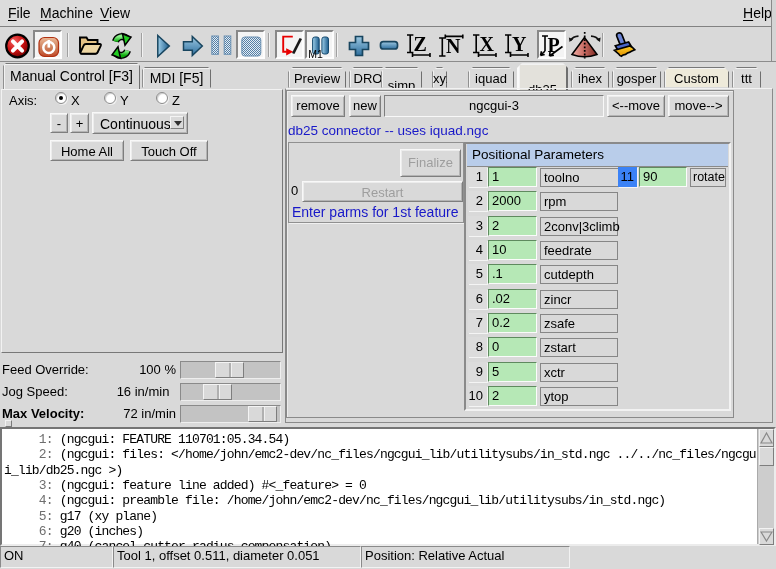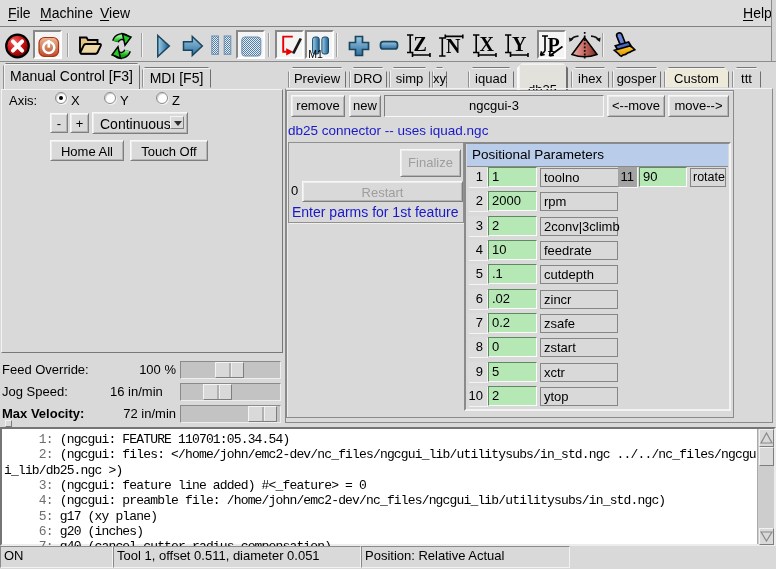--- a/index.html
+++ b/index.html
@@ -228,37 +228,37 @@
 
   <div class="btn" style="left:50px;top:78px;width:74px;height:21px;padding-top:3px;">Home All</div>
   <div class="btn" style="left:130px;top:78px;width:78px;height:21px;padding-top:3px;">Touch Off</div>
 
   <div class="slab" style="left:2px;top:300px;">Feed Override:</div>
   <div class="slab" style="left:176px;top:300px;width:0;"></div>
   <div class="slab" style="left:130px;top:300px;width:46px;text-align:right;">100 %</div>
   <div class="strough" style="left:180px;top:299px;width:101px;height:18px;"></div>
   <div class="sthumb" style="left:215px;top:300px;width:29px;height:16px;"></div>
   <div class="slab" style="left:2px;top:322px;">Jog Speed:</div>
-  <div class="slab" style="left:110px;top:322px;width:66px;text-align:left;">16 in/min</div>
+  <div class="slab" style="left:110px;top:322px;width:66px;text-align:center;">16 in/min</div>
   <div class="strough" style="left:180px;top:321px;width:101px;height:18px;"></div>
   <div class="sthumb" style="left:203px;top:322px;width:29px;height:16px;"></div>
   <div class="slab" style="left:2px;top:344px;font-weight:bold;">Max Velocity:</div>
   <div class="slab" style="left:110px;top:344px;width:66px;text-align:right;">72 in/min</div>
   <div class="strough" style="left:180px;top:343px;width:101px;height:18px;"></div>
   <div class="sthumb" style="left:248px;top:344px;width:29px;height:16px;"></div>
 </div>
 
 <div class="abs" style="left:5px;top:420px;width:7px;height:7px;background:#d9d9d9;
   border:1px solid;border-color:#f2f2f2 #7a7a7a #7a7a7a #f2f2f2;"></div>
 
 <div class="abs" style="left:285px;top:62px;width:491px;height:365px;">
   <div id="rtabs">
         <div class="tab" style="left:3px;top:5px;width:58px;height:21px;padding-top:3px;background:#d9d9d9">Preview</div>
         <div class="tab" style="left:64px;top:5px;width:38px;height:21px;padding-top:3px;background:#d9d9d9">DRO</div>
-        <div class="tab" style="left:104px;top:5px;width:41px;height:21px;padding-top:3px;background:#d9d9d9">simp</div>
+        <div class="tab" style="left:96px;top:5px;width:41px;height:21px;padding-top:10px;background:#d9d9d9">simp</div>
         <div class="tab" style="left:147px;top:5px;width:15px;height:21px;padding-top:3px;background:#d9d9d9">xyz</div>
         <div class="tab" style="left:183px;top:5px;width:46px;height:21px;padding-top:3px;background:#d9d9d9">iquad</div>
         <div class="tab" style="left:232px;top:1px;width:51px;height:27px;padding-top:18px;background:#e3e1db;border-bottom:none;border-left:2px solid #fafafa;border-top:1px solid #ececec;border-right:2px solid #6f6f6f">db25</div>
         <div class="tab" style="left:286px;top:5px;width:38px;height:21px;padding-top:3px;background:#d9d9d9">ihex</div>
         <div class="tab" style="left:327px;top:5px;width:49px;height:21px;padding-top:3px;background:#d9d9d9">gosper</div>
         <div class="tab" style="left:379px;top:5px;width:65px;height:21px;padding-top:3px;background:#eeeada">Custom</div>
         <div class="tab" style="left:447px;top:5px;width:29px;height:21px;padding-top:3px;background:#d9d9d9">ttt</div>
       </div>
 
   <div class="abs" style="left:0;top:26px;width:488px;height:335px;
@@ -310,21 +310,21 @@
         <div class="nlabel" style="left:255px;top:252px;width:78px;height:19px;">zsafe</div>
         <div class="num" style="left:183px;top:275px;width:19px;height:20px;background:#dcdcdc;box-shadow:1px 1px 0 #f4f4f4;padding:2px 4px 0 0;">8</div>
         <div class="gentry" style="left:203px;top:275px;width:49px;height:20px;">0</div>
         <div class="nlabel" style="left:255px;top:276px;width:78px;height:19px;">zstart</div>
         <div class="num" style="left:183px;top:300px;width:19px;height:20px;background:#dcdcdc;box-shadow:1px 1px 0 #f4f4f4;padding:2px 4px 0 0;">9</div>
         <div class="gentry" style="left:203px;top:300px;width:49px;height:20px;">5</div>
         <div class="nlabel" style="left:255px;top:301px;width:78px;height:19px;">xctr</div>
         <div class="num" style="left:183px;top:324px;width:19px;height:20px;background:#dcdcdc;box-shadow:1px 1px 0 #f4f4f4;padding:2px 4px 0 0;">10</div>
         <div class="gentry" style="left:203px;top:324px;width:49px;height:20px;">2</div>
         <div class="nlabel" style="left:255px;top:325px;width:78px;height:19px;">ytop</div>
-        <div class="num" style="left:333px;top:105px;width:19px;height:20px;background:#a3a3a3;box-shadow:1px 1px 0 #f4f4f4;padding:2px 3px 0 0;">11</div>
+        <div class="num" style="left:333px;top:105px;width:19px;height:20px;background:#3b82f6;box-shadow:1px 1px 0 #f4f4f4;padding:2px 3px 0 0;">11</div>
         <div class="gentry" style="left:354px;top:105px;width:48px;height:20px;">90</div>
         <div class="nlabel" style="left:405px;top:106px;width:36px;height:19px;padding-left:2px;font-size:12.5px;">rotate</div>
       </div>
 </div>
 
 <div class="abs" id="textarea">
   <div id="gcode"><span class="ln">     1: </span>(ngcgui: FEATURE 110701:05.34.54)
 <span class="ln">     2: </span>(ngcgui: files: &lt;/home/john/emc2-dev/nc_files/ngcgui_lib/utilitysubs/in_std.ngc ../../nc_files/ngcgu
 <span class="ln"></span>i_lib/db25.ngc &gt;)
 <span class="ln">     3: </span>(ngcgui: feature line added) #&lt;_feature&gt; = 0

